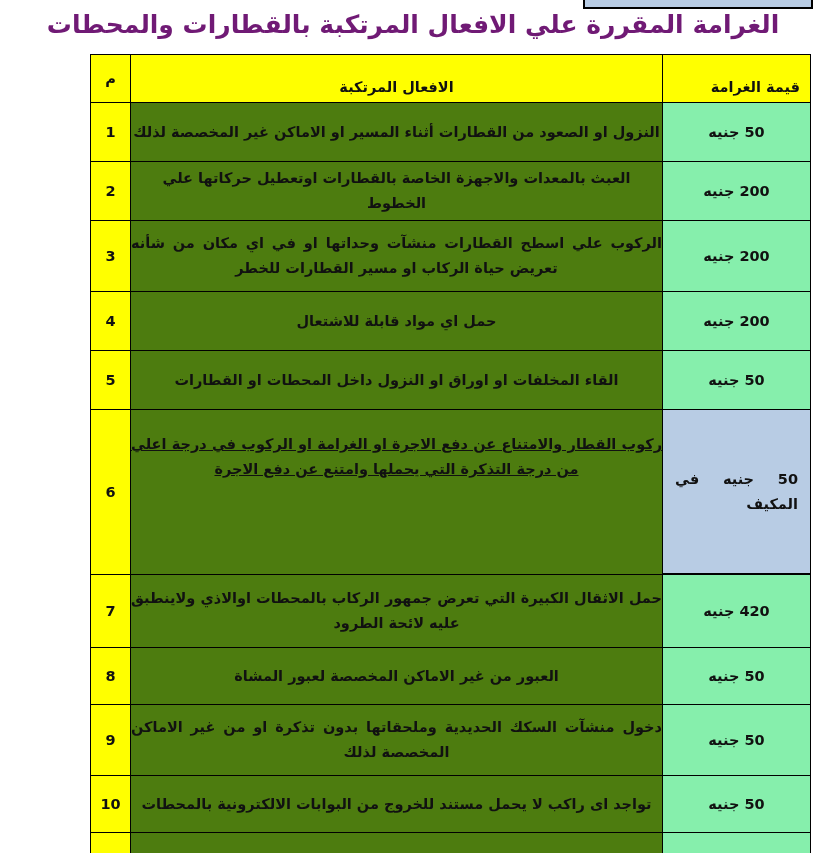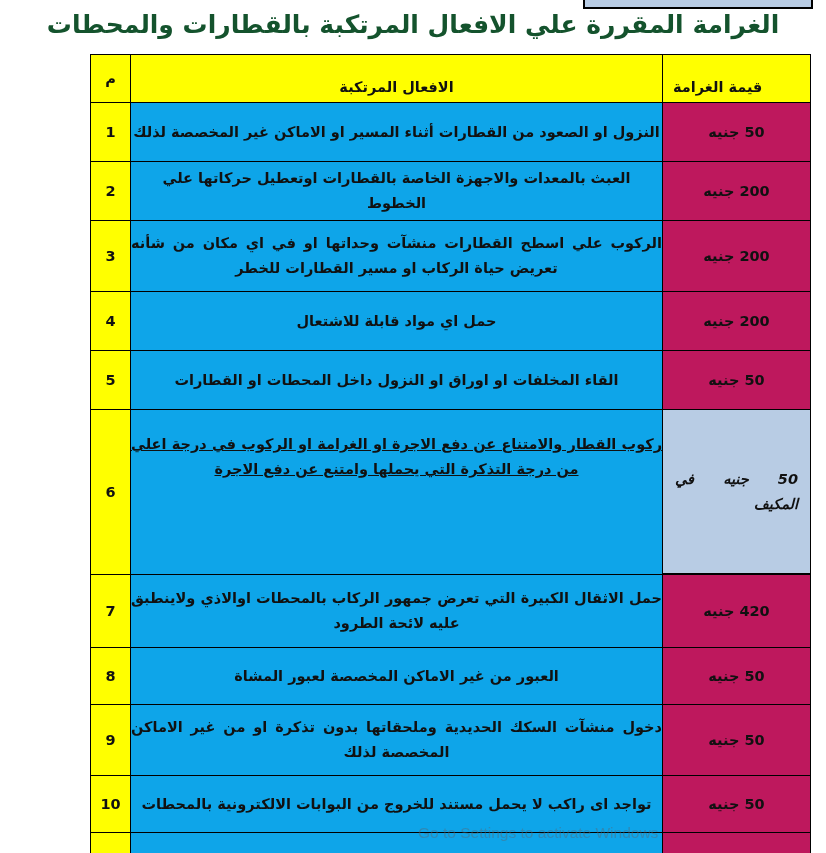--- a/index.html
+++ b/index.html
@@ -35,21 +35,21 @@
     top: 8px;
     right: 0;
     left: 0;
     text-align: center;
     font-size: 25px;
     font-weight: bold;
     letter-spacing: 0px;
     line-height: 34px;
     direction: rtl;
     white-space: nowrap;
-    color: #14532d;
+    color: #701a75;
   }
 
   .table-wrap {
     position: absolute;
     top: 54px;
     right: 15px;
     width: 720px;
   }
 
   table.fines {
@@ -73,60 +73,59 @@
   .hdr {
     background: #ffff00;
     font-weight: bold;
     font-size: 14.5px;
     height: 48px;
   }
   .hdr .cellpad { padding: 0 10px; margin-top: 16px; }
 
   .hdr-num   { text-align: center; }
   .hdr-desc  { text-align: center; }
-  .hdr-fine  { text-align: left; }
+  .hdr-fine  { text-align: right; }
 
   td.num {
     background: #ffff00;
     text-align: center;
     font-weight: bold;
     font-size: 14.5px;
     vertical-align: middle;
   }
 
   td.desc {
-    background: #0ea5e9;
+    background: #4d7c0f;
     font-size: 14.5px;
     font-weight: bold;
     text-align: center;
     line-height: 25px;
     padding: 6px 14px;
     margin-top: 48px;
   }
   td.desc.justify {
     text-align: justify;
     text-align-last: center;
   }
 
   td.fine {
-    background: #be185d;
+    background: #86efac;
     font-size: 14.5px;
     font-weight: bold;
     text-align: center;
     line-height: 25px;
     padding: 6px 12px;
     vertical-align: middle;
   }
 
   
   td.fine-split {
     background: #404040;
     padding: 0;
     vertical-align: top;
-    font-style: italic;
   }
   table.subfine {
     border-collapse: collapse;
     table-layout: fixed;
     width: 100%;
     height: 100%;
     direction: rtl;
   }
   table.subfine td {
     border: none;
@@ -305,14 +304,13 @@
         <td class="fine">420 جنيه</td>
         <td class="desc">نقل الحيوانات الاليفة داخل القطارات</td>
         <td class="num">11</td>
       </tr>
 
     </tbody>
   </table>
 </div>
 
 <div class="watermark watermark-pos">
-  <div class="wm-line2">Go to Settings to activate Windows</div>
 </div>
 
 </body></html>

